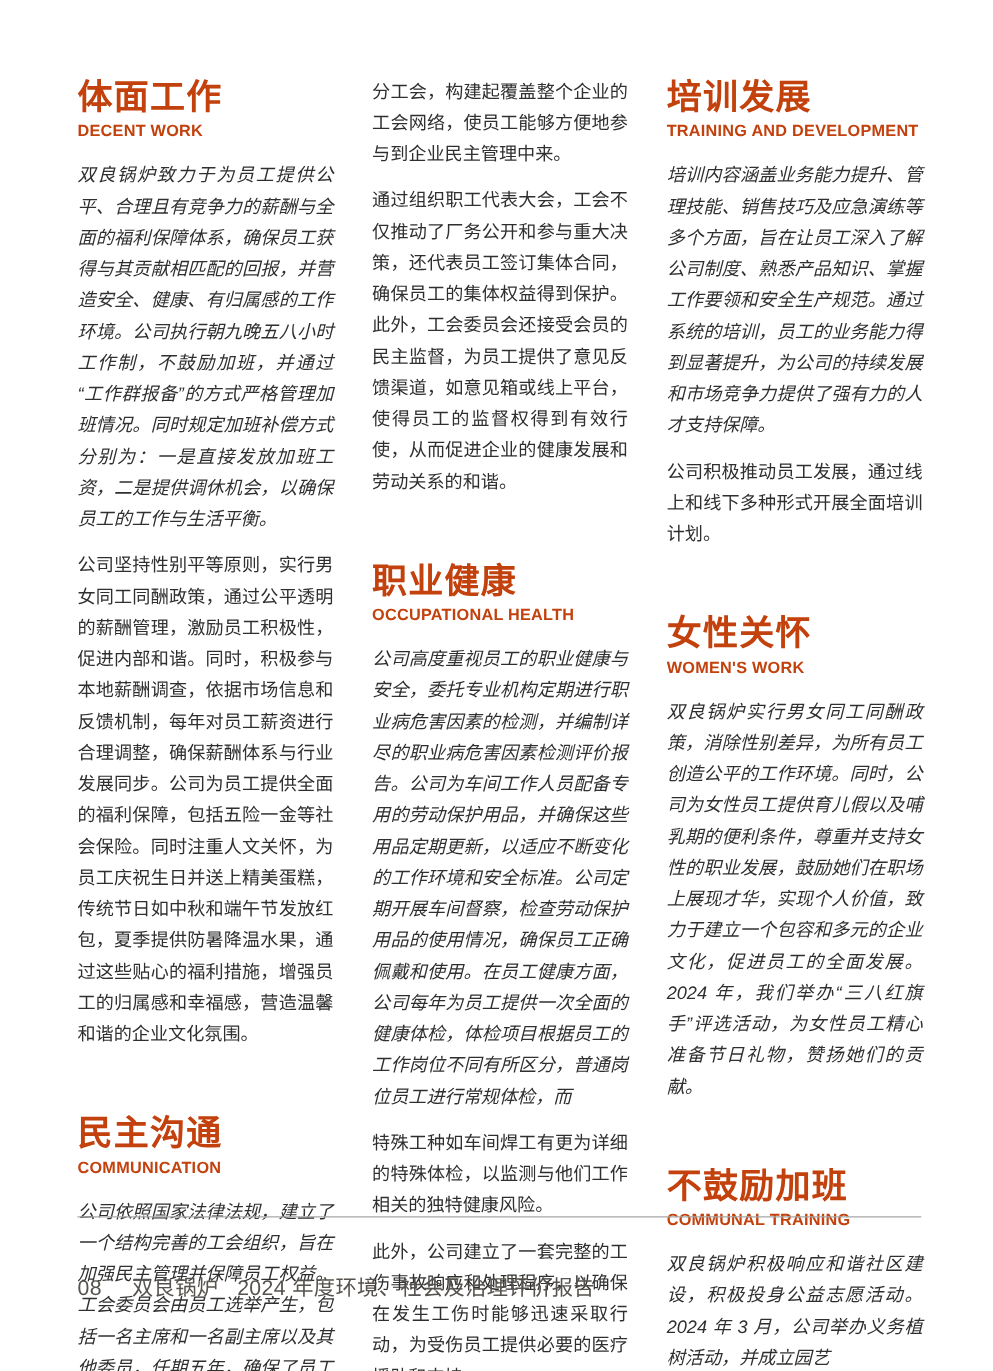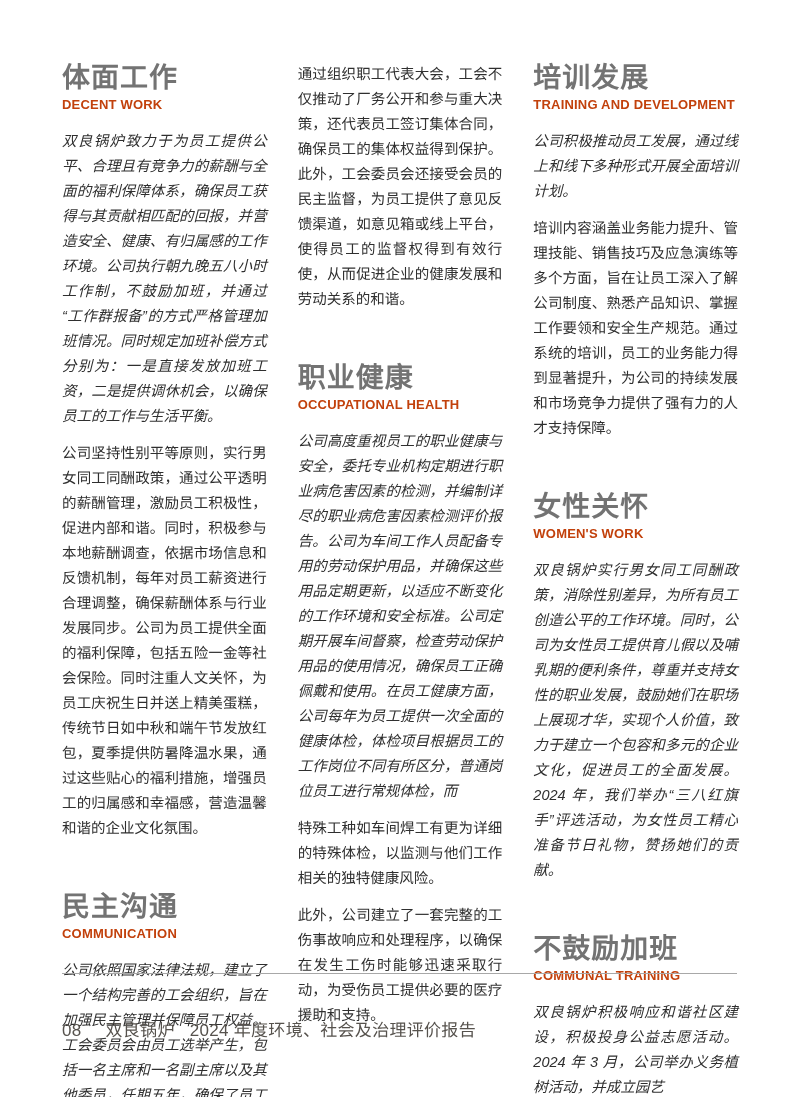--- a/index.html
+++ b/index.html
@@ -27,21 +27,21 @@
   .col {
     flex: 1 1 0;
     min-width: 0;
   }
   .block-h { margin-top: 50px; }
   .col > .block-h:first-child { margin-top: 0; }
   .h-zh {
     font-size: 28px;
     line-height: 31px;
     font-weight: 700;
-    color: #737373;
+    color: #c2410c;
     letter-spacing: 1px;
   }
   .h-en {
     font-size: 13px;
     line-height: 15px;
     font-weight: 700;
     color: #c2410c;
     letter-spacing: 0.2px;
     margin-top: 4px;
   }
@@ -92,38 +92,39 @@
       <p class="block-p">公司坚持性别平等原则，实行男女同工同酬政策，通过公平透明的薪酬管理，激励员工积极性，促进内部和谐。同时，积极参与本地薪酬调查，依据市场信息和反馈机制，每年对员工薪资进行合理调整，确保薪酬体系与行业发展同步。公司为员工提供全面的福利保障，包括五险一金等社会保险。同时注重人文关怀，为员工庆祝生日并送上精美蛋糕，传统节日如中秋和端午节发放红包，夏季提供防暑降温水果，通过这些贴心的福利措施，增强员工的归属感和幸福感，营造温馨和谐的企业文化氛围。</p>
 
       <div class="block-h">
         <div class="h-zh">民主沟通</div>
         <div class="h-en">COMMUNICATION</div>
       </div>
       <p class="block-p">公司依照国家法律法规，建立了一个结构完善的工会组织，旨在加强民主管理并保障员工权益。工会委员会由员工选举产生，包括一名主席和一名副主席以及其他委员，任期五年，确保了员工声音的代表性和多样性。公司内部设立了</p>
     </div>
 
     <div class="col">
+      <p class="block-p">分工会，构建起覆盖整个企业的工会网络，使员工能够方便地参与到企业民主管理中来。</p>
       <p class="block-p">通过组织职工代表大会，工会不仅推动了厂务公开和参与重大决策，还代表员工签订集体合同，确保员工的集体权益得到保护。此外，工会委员会还接受会员的民主监督，为员工提供了意见反馈渠道，如意见箱或线上平台，使得员工的监督权得到有效行使，从而促进企业的健康发展和劳动关系的和谐。</p>
 
       <div class="block-h">
         <div class="h-zh">职业健康</div>
         <div class="h-en">OCCUPATIONAL HEALTH</div>
       </div>
       <p class="block-p">公司高度重视员工的职业健康与安全，委托专业机构定期进行职业病危害因素的检测，并编制详尽的职业病危害因素检测评价报告。公司为车间工作人员配备专用的劳动保护用品，并确保这些用品定期更新，以适应不断变化的工作环境和安全标准。公司定期开展车间督察，检查劳动保护用品的使用情况，确保员工正确佩戴和使用。在员工健康方面，公司每年为员工提供一次全面的健康体检，体检项目根据员工的工作岗位不同有所区分，普通岗位员工进行常规体检，而</p>
       <p class="block-p">特殊工种如车间焊工有更为详细的特殊体检，以监测与他们工作相关的独特健康风险。</p>
       <p class="block-p">此外，公司建立了一套完整的工伤事故响应和处理程序，以确保在发生工伤时能够迅速采取行动，为受伤员工提供必要的医疗援助和支持。</p>
     </div>
 
     <div class="col">
       <div class="block-h">
         <div class="h-zh">培训发展</div>
         <div class="h-en">TRAINING AND DEVELOPMENT</div>
       </div>
+      <p class="block-p">培训内容涵盖业务能力提升、管理技能、销售技巧及应急演练等多个方面，旨在让员工深入了解公司制度、熟悉产品知识、掌握工作要领和安全生产规范。通过系统的培训，员工的业务能力得到显著提升，为公司的持续发展和市场竞争力提供了强有力的人才支持保障。</p>
       <p class="block-p">公司积极推动员工发展，通过线上和线下多种形式开展全面培训计划。</p>
-      <p class="block-p">培训内容涵盖业务能力提升、管理技能、销售技巧及应急演练等多个方面，旨在让员工深入了解公司制度、熟悉产品知识、掌握工作要领和安全生产规范。通过系统的培训，员工的业务能力得到显著提升，为公司的持续发展和市场竞争力提供了强有力的人才支持保障。</p>
 
       <div class="block-h">
         <div class="h-zh">女性关怀</div>
         <div class="h-en">WOMEN'S WORK</div>
       </div>
       <p class="block-p">双良锅炉实行男女同工同酬政策，消除性别差异，为所有员工创造公平的工作环境。同时，公司为女性员工提供育儿假以及哺乳期的便利条件，尊重并支持女性的职业发展，鼓励她们在职场上展现才华，实现个人价值，致力于建立一个包容和多元的企业文化，促进员工的全面发展。2024 年，我们举办“三八红旗手”评选活动，为女性员工精心准备节日礼物，赞扬她们的贡献。</p>
 
       <div class="block-h">
         <div class="h-zh">不鼓励加班</div>
         <div class="h-en">COMMUNAL TRAINING</div>

